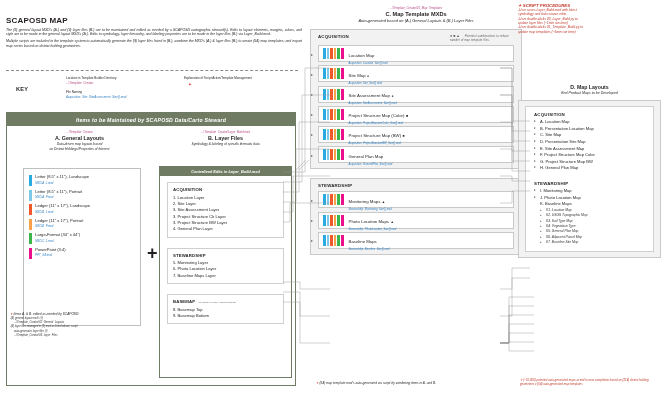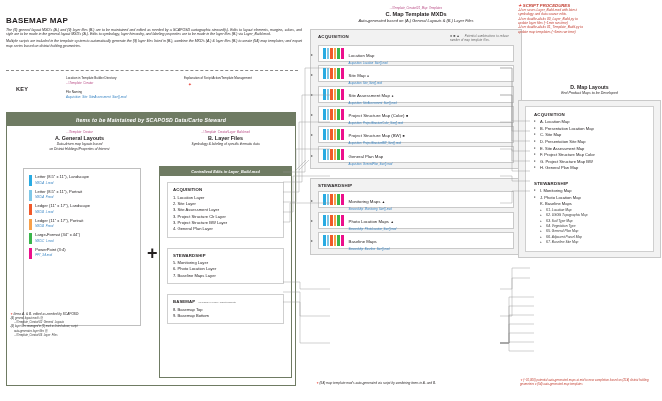--- a/index.html
+++ b/index.html
@@ -137,21 +137,21 @@
   #dfoot { position:absolute; left:520px; top:379px; width:140px;
            font-size:2.9px; font-style:italic; line-height:1.32; color:#c0392b; }
 
   
   #wires { position:absolute; left:0; top:0; width:662px; height:401px; pointer-events:none; }
 </style>
 </head>
 <body>
 
 <div id="header">
-  <div class="title">BASEMAP MAP</div>
+  <div class="title">SCAPOSD MAP</div>
   <p>The (6) general layout MXD's (A.) and (9) layer files (B.) are to be maintained and edited as needed by a SCAPOSD cartographic steward(s). Edits to layout elements, margins, colors, and style are to be made in the general layout MXD's (A.). Edits to symbology, layer hierarchy, and labeling properties are to be made in the layer files (B.) via Layer_Build.mxd.</p>
   <p>Multiple scripts are included in the template system to automatically generate the (9) layer files listed in (B.), combine the MXD's (A.) &amp; layer files (B.) to create (54) map templates; and export map series based on district holding geometries.</p>
 </div>
 <div id="divider"></div>
 
 <div id="key">
   <div class="kw">KEY</div>
   <div class="kc" style="left:58px; top:2px;">Location in Template Builder Directory</div>
   <div class="kc path" style="left:58px; top:7px;">...\Template_Creator</div>
   <div class="kc" style="left:58px; top:16px;">File Naming</div>

